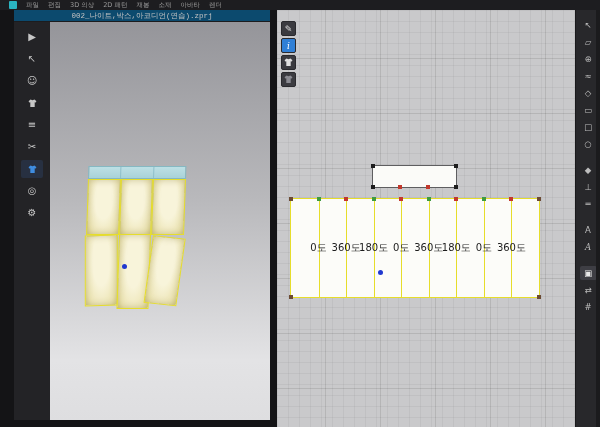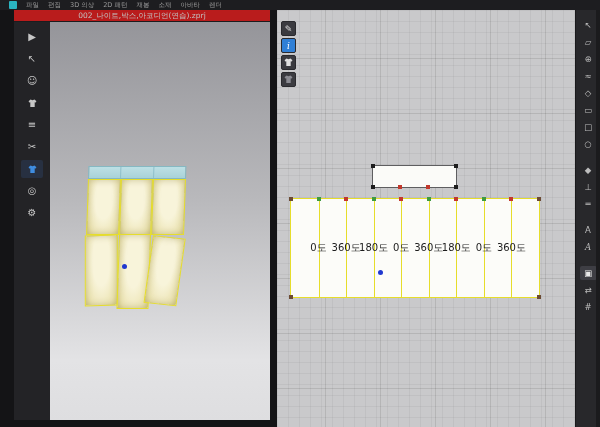--- a/index.html
+++ b/index.html
@@ -18,22 +18,22 @@
   }
   
   .menubar{position:absolute;top:0;left:0;width:600px;height:10px;background:#1d1d20;
     display:flex;align-items:center;gap:9px;padding-left:26px;z-index:5;}
   .app-logo{position:absolute;left:9px;top:1px;width:8px;height:8px;background:#2ab3c0;border-radius:1px;}
   .menu-item{font-size:6.5px;color:#9b9b9b;line-height:10px;white-space:nowrap;cursor:default;}
   
   .panel{position:absolute;top:10px;display:flex;flex-direction:column;}
   .panel-3d{left:14px;width:256px;height:410px;}
   .panel-2d{left:277px;width:298px;height:417px;}
-  .titlebar{height:12px;background:#b91c1c;color:#c2c2c2;font-size:7.5px;
-    display:flex;align-items:center;justify-content:center;border-bottom:1px solid #1c1c1e;white-space:nowrap;overflow:hidden;}
+  .titlebar{height:12px;background:#0c4a6e;color:#c2c2c2;font-size:7.5px;
+    display:flex;align-items:center;justify-content:center;border-bottom:1px solid #1c1c1e;white-space:nowrap;overflow:hidden;font-family:Liberation Mono, monospace;}
   .panel-3d-body{flex:1;display:flex;min-height:0;}
   
   .tool-col{width:36px;background:#232326;display:flex;flex-direction:column;align-items:center;
     padding-top:6px;gap:4px;flex-shrink:0;}
   .icon-btn{width:22px;height:18px;color:#c6c6c6;font-size:10px;line-height:1;
     display:flex;align-items:center;justify-content:center;border-radius:2px;cursor:pointer;flex-shrink:0;}
   .icon-btn.active{color:#3f8de0;background:rgba(70,130,220,0.15);}
   
   .viewport-3d{flex:1;position:relative;
     background:linear-gradient(180deg,#95959a 0%,#b9b9bc 45%,#e3e3e5 85%,#dedee0 100%);}

